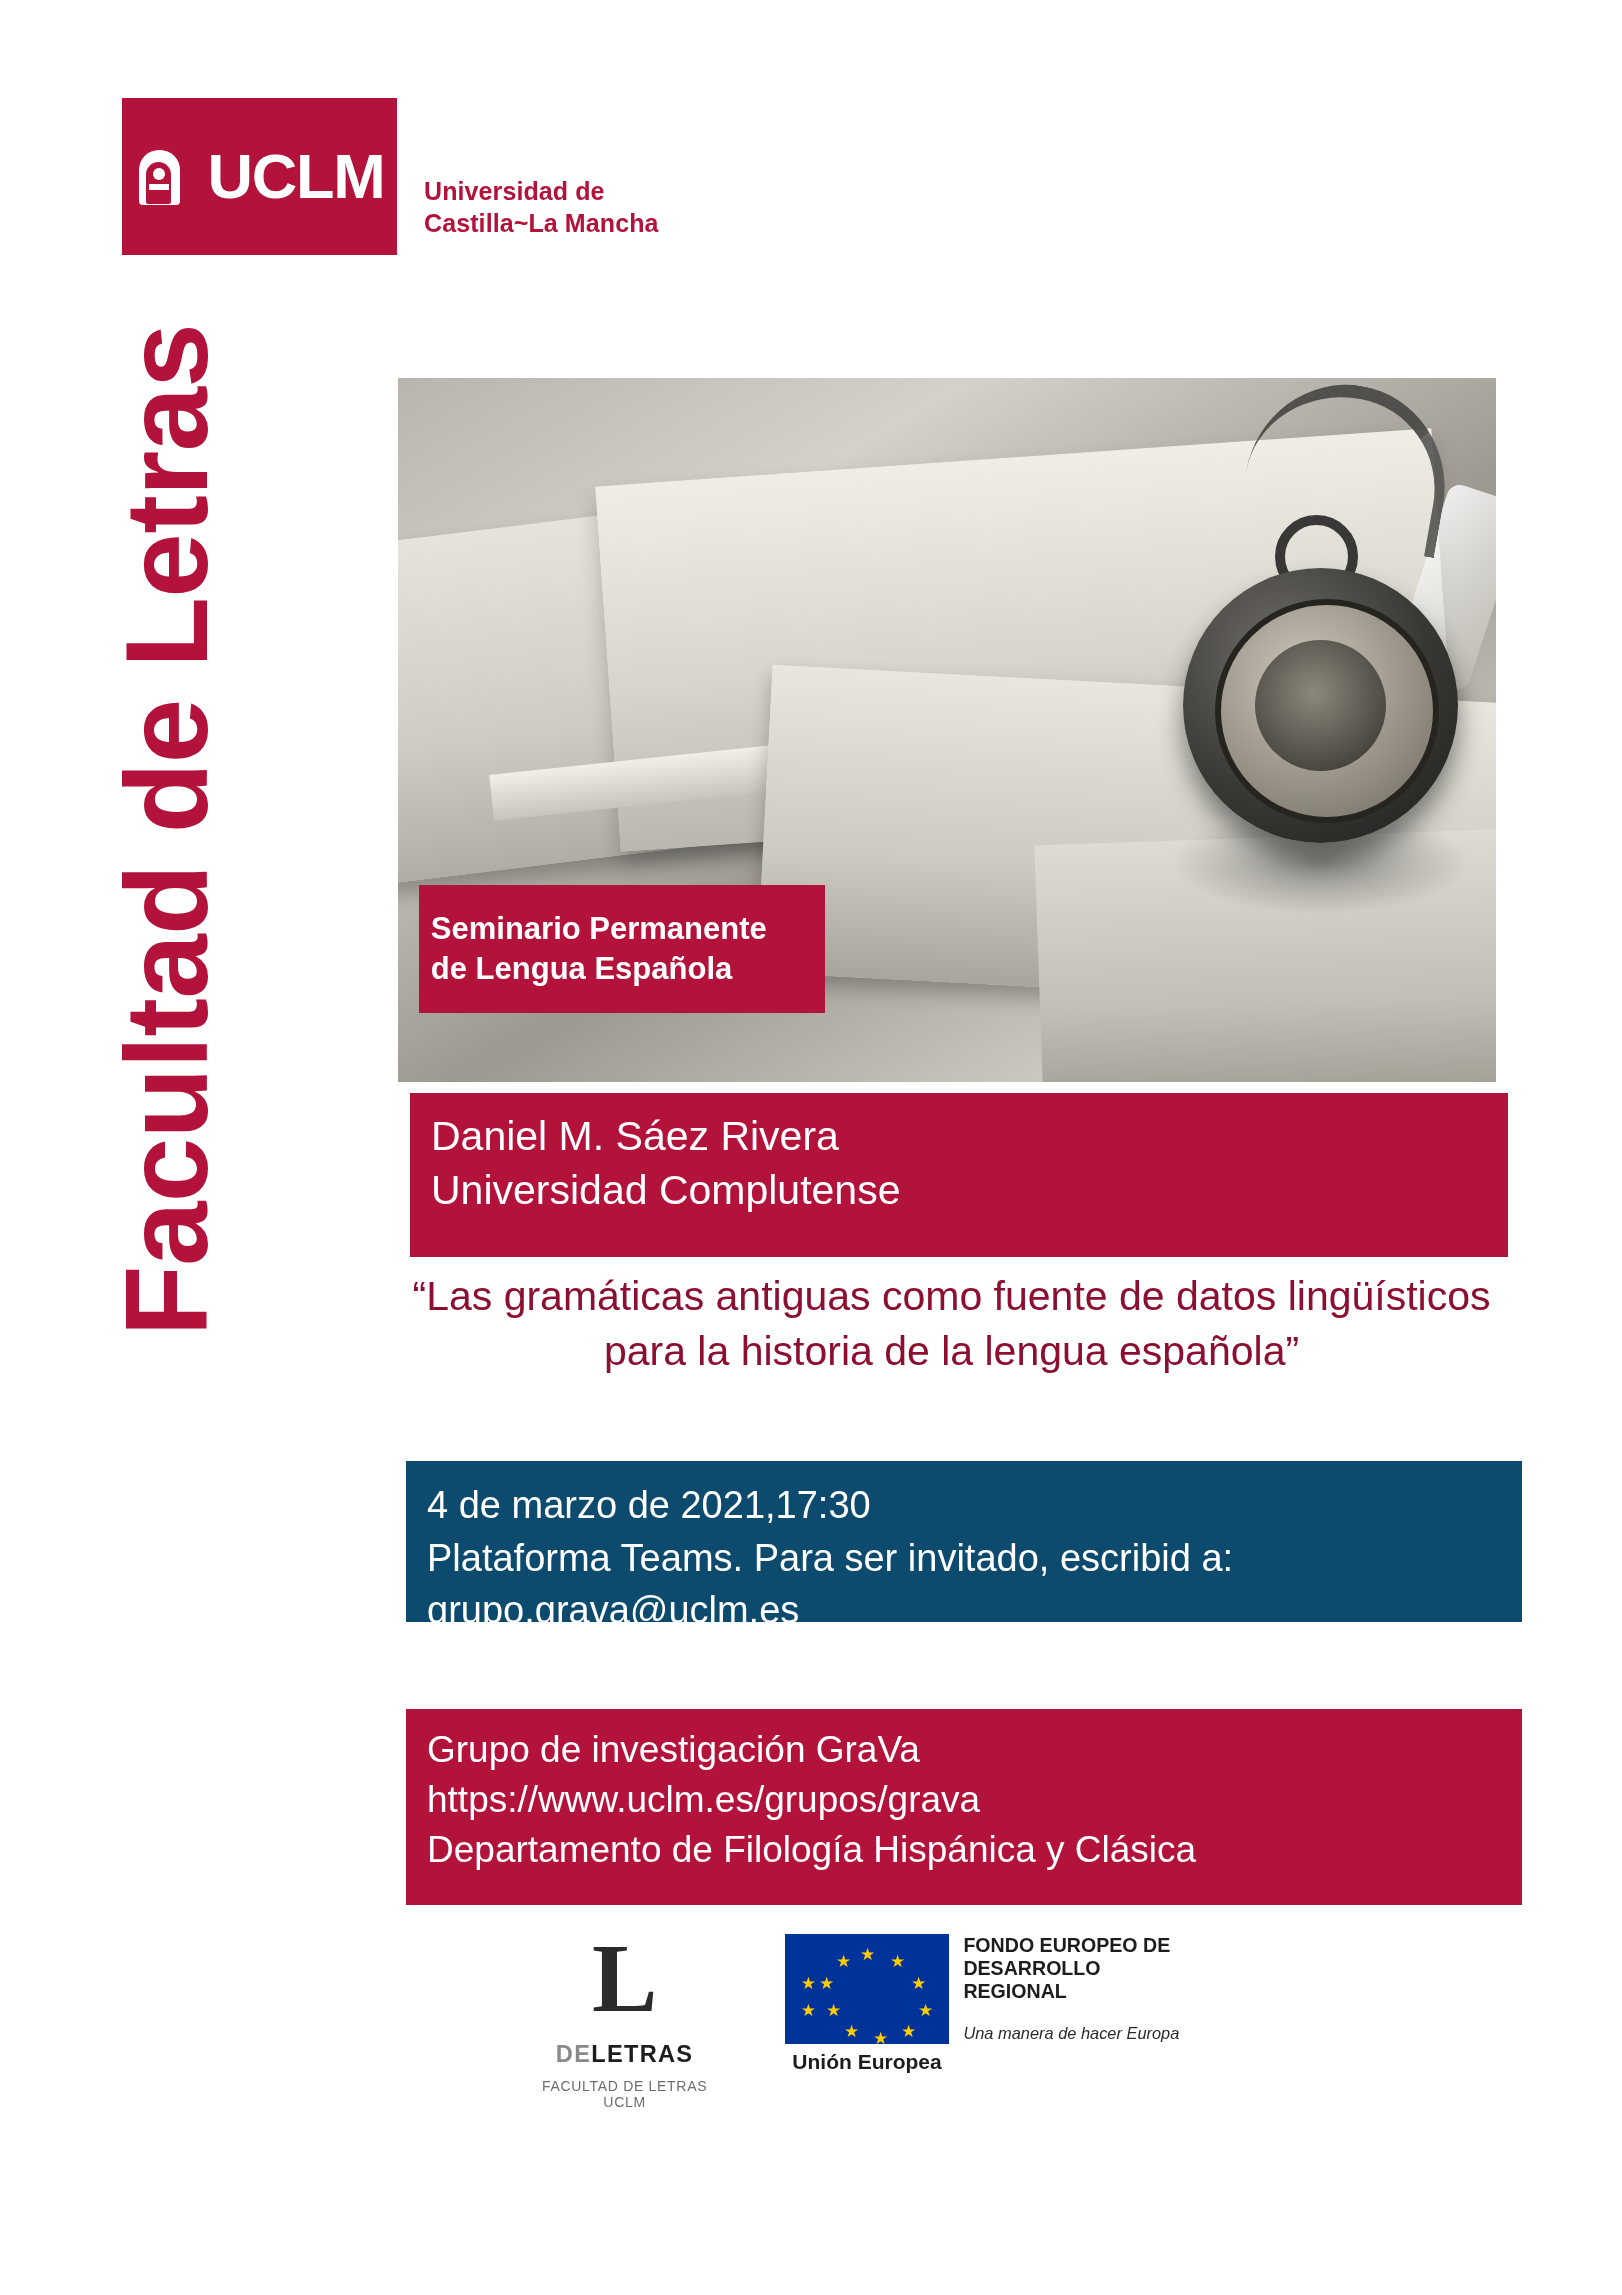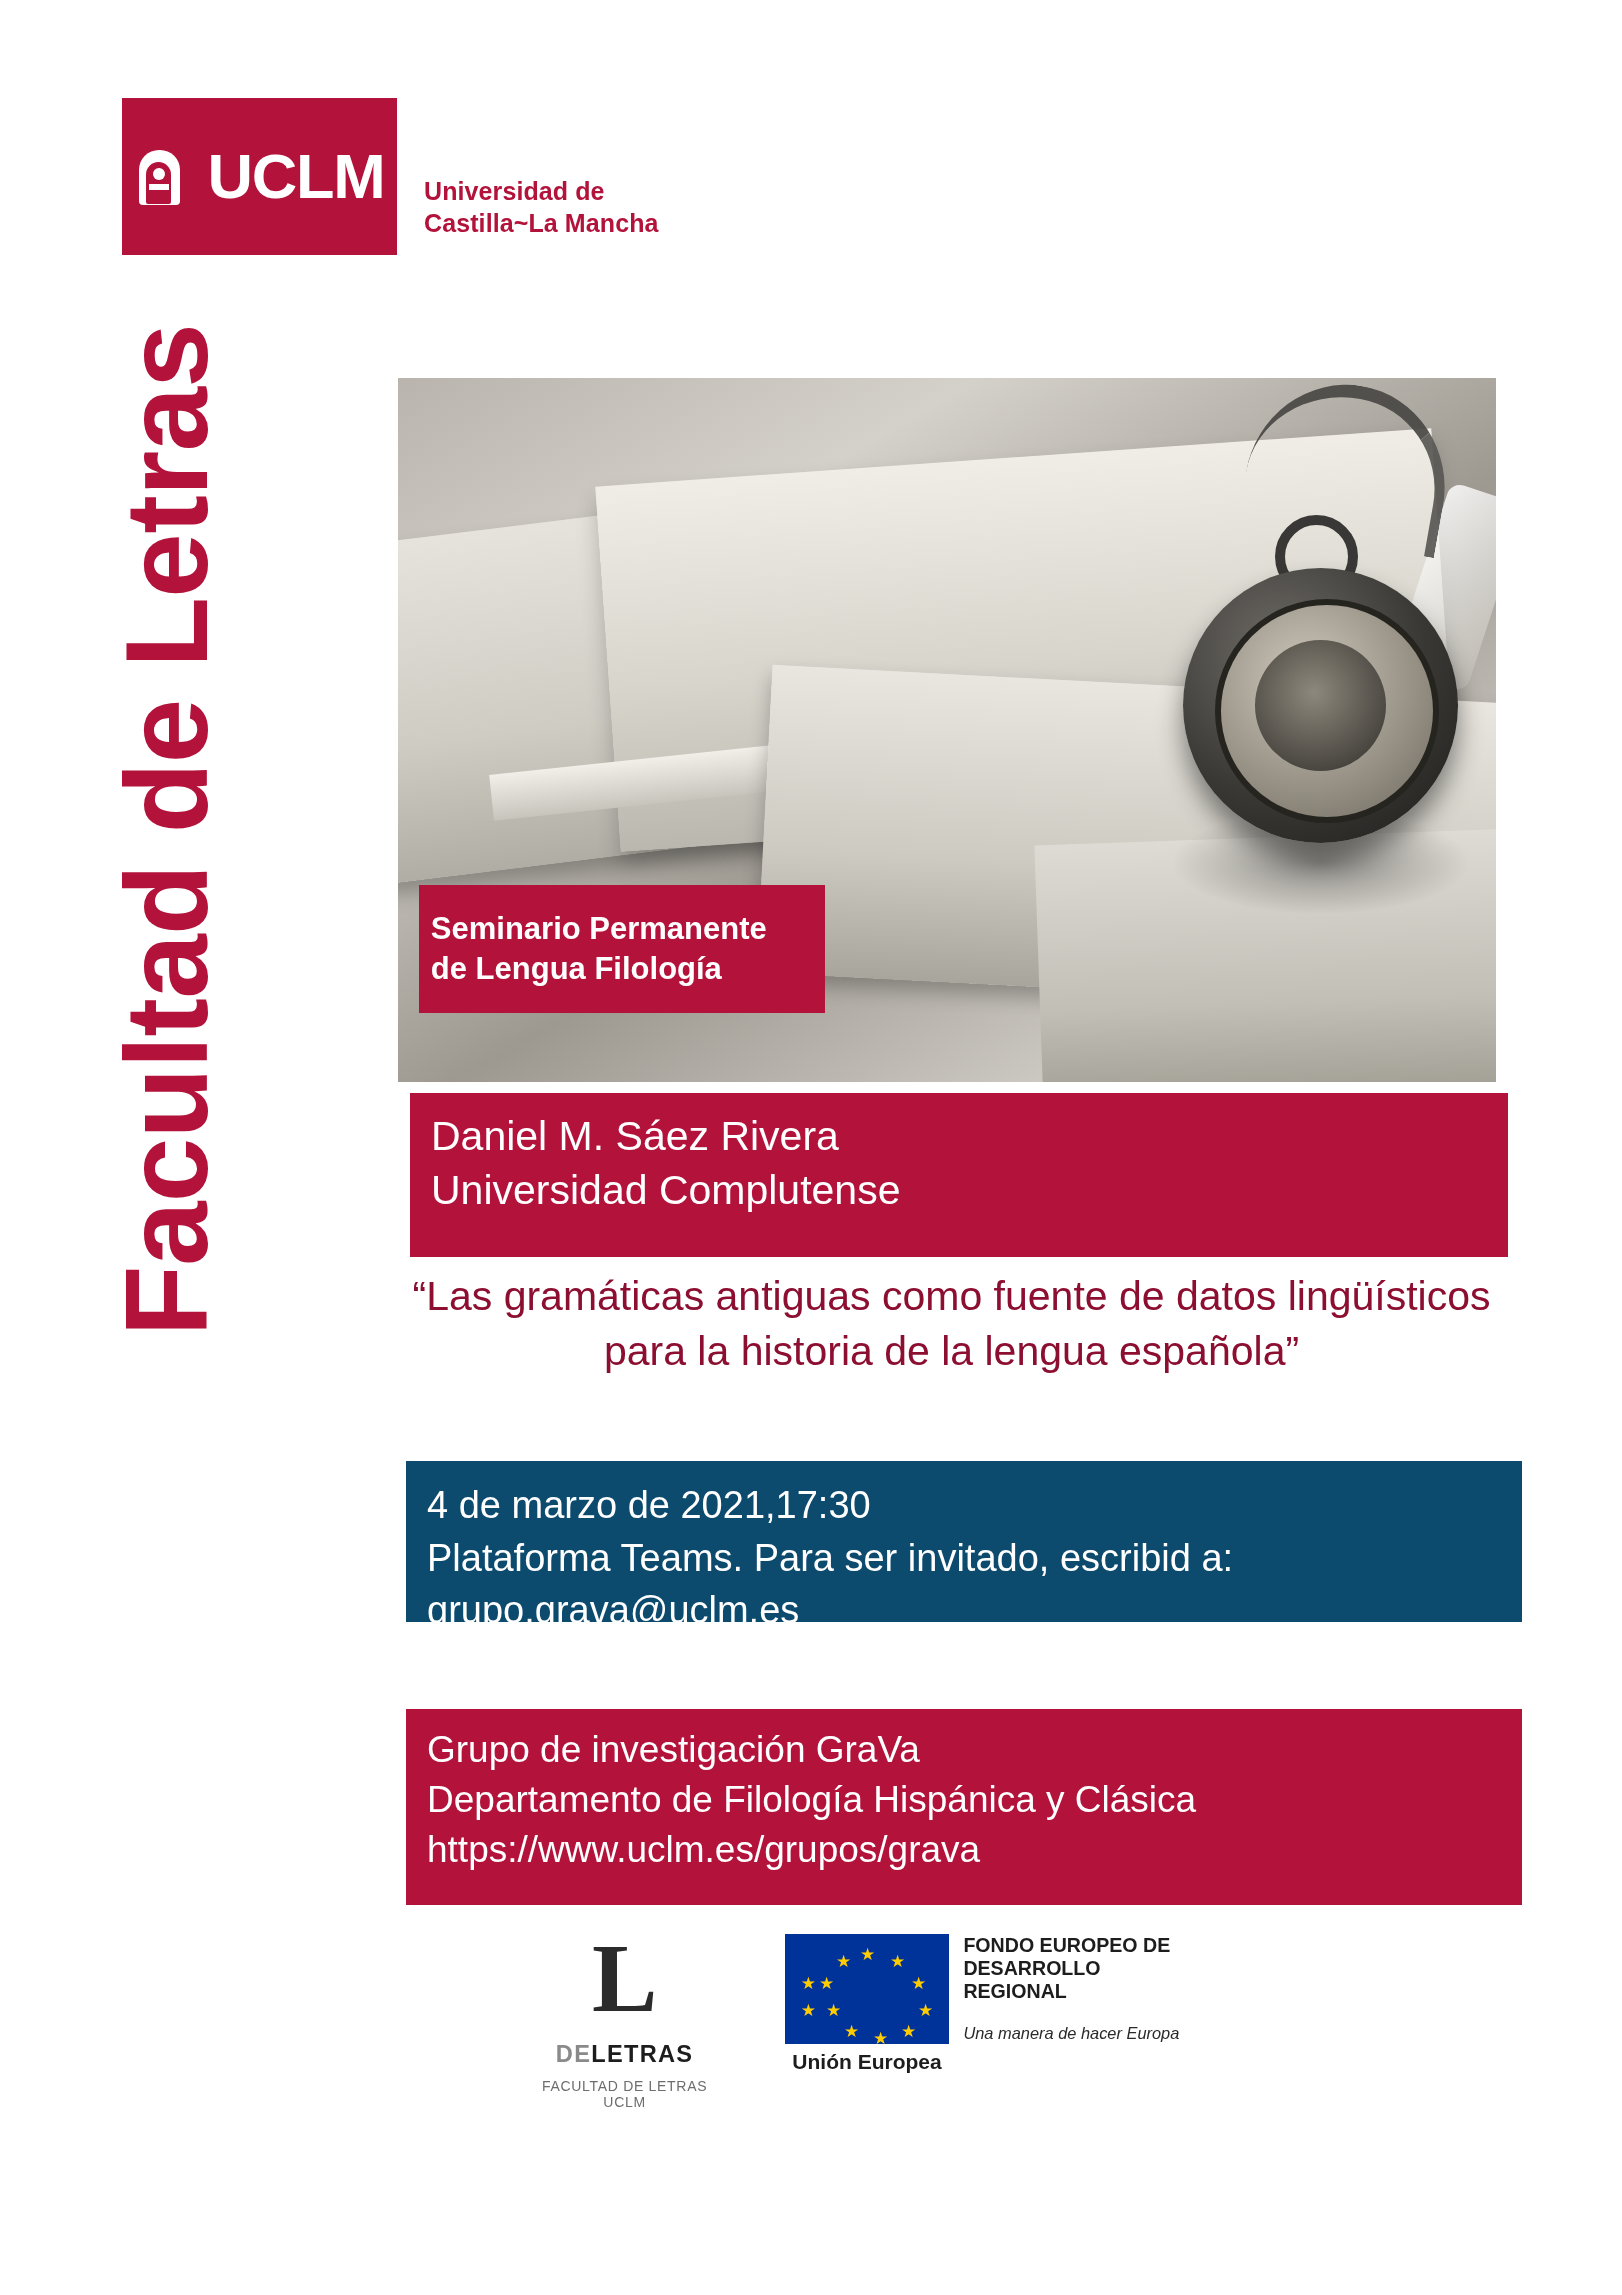--- a/index.html
+++ b/index.html
@@ -413,40 +413,40 @@
   <div class="watch-chain"></div>
   <div class="watch-ring"></div>
   <div class="watch-shadow"></div>
   <div class="watch-body"></div>
   <div class="watch-face"></div>
   <div class="watch-inner"></div>
 </div>
 
 <div id="seminar-label">
   <div>Seminario Permanente</div>
-  <div>de Lengua Filología</div>
+  <div>de Lengua Española</div>
 </div>
 
 <div id="speaker-band">
   <div class="line">Daniel M. Sáez Rivera</div>
   <div class="line">Universidad Complutense</div>
 </div>
 
 <div id="talk-title">“Las gramáticas antiguas como fuente de datos lingüísticos para la historia de la lengua española”</div>
 
 <div id="info-band">
   <div class="line">4 de marzo de 2021,17:30</div>
   <div class="line">Plataforma Teams. Para ser invitado, escribid a:</div>
   <div class="line">grupo.grava@uclm.es</div>
 </div>
 
 <div id="group-band">
   <div class="line">Grupo de investigación GraVa</div>
+  <div class="line">https://www.uclm.es/grupos/grava</div>
   <div class="line">Departamento de Filología Hispánica y Clásica</div>
-  <div class="line">https://www.uclm.es/grupos/grava</div>
 </div>
 
 <div id="footer-logos">
 
   <div id="deletras">
     <div class="lglyph">L</div>
     <div class="dl-word">
       <span class="de">DE</span><span class="letras">LETRAS</span>
     </div>
     <div class="dl-sub">FACULTAD DE LETRAS UCLM</div>

